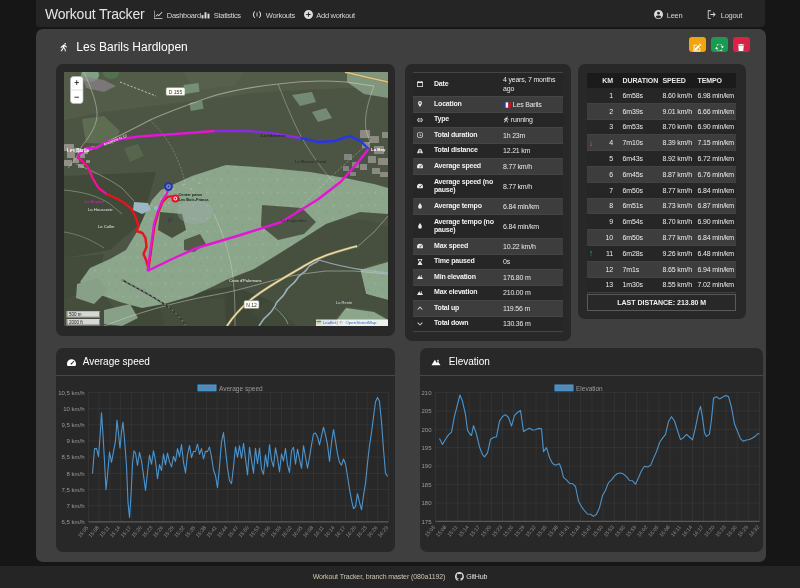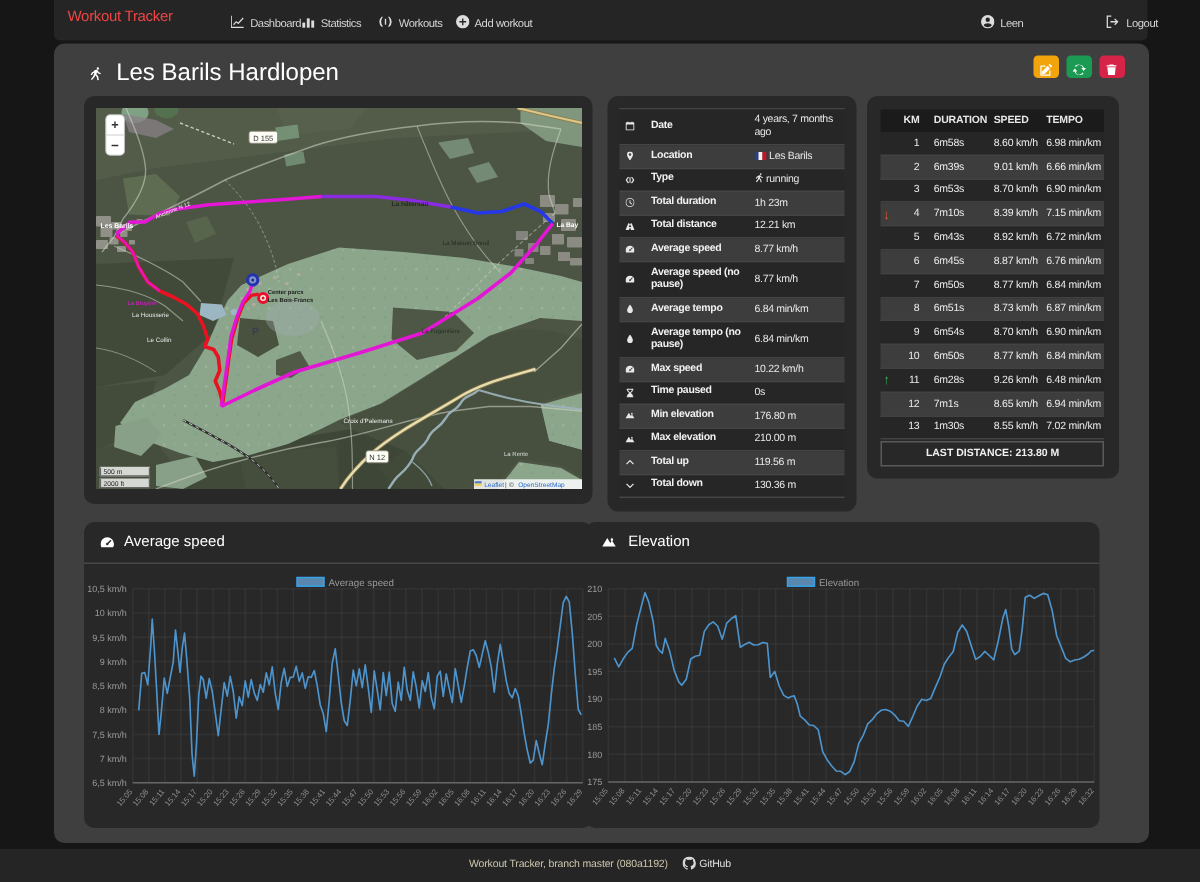--- a/index.html
+++ b/index.html
@@ -1,22 +1,22 @@
 <!DOCTYPE html>
 <html><head><meta charset="utf-8"><title>Workout Tracker</title>
 <style>
 *{margin:0;padding:0;box-sizing:border-box}
 html,body{width:800px;height:588px;background:#161616;font-family:"Liberation Sans",sans-serif;overflow:hidden;position:relative}
 .abs{position:absolute}
 .nav{left:36px;top:0;width:729px;height:27px;background:#252525;border-radius:0 0 4px 4px}
-.brand{position:absolute;left:9px;top:6px;font-size:10px;color:#ef4444;letter-spacing:-0.2px}
+.brand{position:absolute;left:9px;top:6px;font-size:14px;color:#e5e5e5;letter-spacing:-0.2px}
 .navlink{position:absolute;top:9.5px;font-size:7.5px;color:#d4d4d4;white-space:nowrap;letter-spacing:-0.3px}
 .navlink svg{vertical-align:-1px;margin-right:2px}
 .panel{left:36px;top:29px;width:730px;height:533px;background:#3f3f3f;border-radius:7px}
-.ptitle{position:absolute;left:23px;top:11px;font-size:16px;color:#fff}
+.ptitle{position:absolute;left:23px;top:11px;font-size:12px;color:#fff}
 .ptitle svg{vertical-align:-2px;margin-right:5px}
 .btn{position:absolute;top:8px;width:17px;height:15px;border-radius:3px;text-align:center;line-height:15px}
 .btn svg{vertical-align:-1.5px}
 .card{position:absolute;background:#282828;border-radius:7px}
 .drow{display:flex;align-items:center;border-bottom:1px solid #454545;width:149.5px}
 .dic{width:21px;padding-left:4px;flex:none;display:flex;align-items:center}
 .dlab{width:69px;flex:none;font-size:7px;font-weight:bold;color:#f2f2f2;line-height:1.25;letter-spacing:-0.2px}
 .dvalc{flex:1;font-size:7px;color:#e8e8e8;line-height:1.3;padding-right:1px;letter-spacing:-0.2px}
 .dval svg{vertical-align:-1px}
 .krow{display:flex;align-items:center;height:15.8px;border-bottom:1px solid #424242;font-size:7px;color:#ececec;letter-spacing:-0.15px}
@@ -47,21 +47,21 @@
   <span class="navlink" style="left:216px"><svg width="10" height="9" viewBox="0 0 16 16" fill="#dcdcdc" xmlns="http://www.w3.org/2000/svg">
         <path d="M3.5 2A7.8 7.8 0 0 0 3.5 14H5A9.5 9.5 0 0 1 5 2zM12.5 2A7.8 7.8 0 0 1 12.5 14H11A9.5 9.5 0 0 0 11 2z"></path>
         <rect x="7.2" y="4.5" width="1.6" height="7"></rect>
       </svg> Workouts</span>
   <span class="navlink" style="left:268px"><svg width="9" height="9" viewBox="0 0 16 16" fill="#dcdcdc" xmlns="http://www.w3.org/2000/svg">
         <path d="M8 0a8 8 0 1 0 0 16A8 8 0 0 0 8 0zm4 8.8H8.8V12H7.2V8.8H4V7.2h3.2V4h1.6v3.2H12z"></path>
       </svg> Add workout</span>
   <span class="navlink" style="left:618px"><svg width="9" height="9" viewBox="0 0 16 16" fill="#dcdcdc" xmlns="http://www.w3.org/2000/svg">
         <path d="M8 0a8 8 0 1 0 0 16A8 8 0 0 0 8 0zm0 3a2.6 2.6 0 1 1 0 5.2A2.6 2.6 0 0 1 8 3zm0 11.5a6.4 6.4 0 0 1-4.8-2.1c.3-1.6 2.5-2.5 4.8-2.5s4.5.9 4.8 2.5A6.4 6.4 0 0 1 8 14.5z"></path>
       </svg> Leen</span>
-  <span class="navlink" style="left:701px"><svg width="10" height="9" viewBox="0 0 16 16" fill="#dcdcdc" xmlns="http://www.w3.org/2000/svg">
+  <span class="navlink" style="left:671px"><svg width="10" height="9" viewBox="0 0 16 16" fill="#dcdcdc" xmlns="http://www.w3.org/2000/svg">
         <path d="M6 2h-4v12h4v1.5H.5v-15H6z"></path>
         <path d="M10.5 4 9.4 5.1l2.1 2.1H5v1.6h6.5l-2.1 2.1 1.1 1.1 4-4z"></path>
       </svg> Logout</span>
 </div>
 <div class="abs panel">
   <div class="ptitle"><svg width="9" height="11" viewBox="0 0 16 16" fill="#fff" xmlns="http://www.w3.org/2000/svg">
         <path d="M9.7 1.2a1.4 1.4 0 1 1 2.8 0 1.4 1.4 0 0 1-2.8 0zM6.6 4.3 4.2 5.6 2.6 8.4l1.4.8 1.4-2.3 1.5-.8-1.1 4-3 3.7 1.4 1.1 3.2-4 .5-1.8 1.9 2.2.7 3.8 1.8-.3-.9-4.3-2-2.4.7-2.6 1.4 1.7 2.6.8.5-1.5-2-.7-2-2.6c-.6-.8-2.6-.6-3.9.5z"></path>
       </svg> Les Barils Hardlopen</div>
   <div class="btn" style="left:652.5px;background:#f2a40c"><svg width="9" height="9" viewBox="0 0 16 16" fill="#fff" xmlns="http://www.w3.org/2000/svg">
         <path d="M12.1.9l3 3L13.6 5.4l-3-3zM9.6 3.4l3 3L6 13H3v-3z"></path>
@@ -554,21 +554,21 @@
           <text x="311.1" y="179.9" font-size="5.2" fill="#8d8d8d" text-anchor="end" transform="rotate(-50 311.1 179.9)" font-family="Liberation Sans, sans-serif">16:23</text>
           <line x1="321.8" y1="44.5" x2="321.8" y2="173.9" stroke="#ffffff" stroke-opacity="0.05" stroke-width="1"></line>
           <text x="321.8" y="179.9" font-size="5.2" fill="#8d8d8d" text-anchor="end" transform="rotate(-50 321.8 179.9)" font-family="Liberation Sans, sans-serif">16:26</text>
           <line x1="332.5" y1="44.5" x2="332.5" y2="173.9" stroke="#ffffff" stroke-opacity="0.05" stroke-width="1"></line>
           <text x="332.5" y="179.9" font-size="5.2" fill="#8d8d8d" text-anchor="end" transform="rotate(-50 332.5 179.9)" font-family="Liberation Sans, sans-serif">16:29</text>
           <line x1="32.5" y1="173.9" x2="332.5" y2="173.9" stroke="#666" stroke-width="1"></line>
           <polyline points="36.5,125.6 38.5,100.8 40.5,100.4 42.5,108.5 44.5,82.4 45.5,64.7 47.0,86.8 48.5,113.3 50.0,141.6 51.5,127.3 53.5,104.1 55.5,114.3 57.5,103.6 59.5,93.2 61.0,72.0 62.5,85.8 64.0,100.2 65.5,83.9 67.0,74.1 68.5,91.3 70.5,117.7 72.0,154.4 73.5,169.5 75.0,147.4 76.5,115.5 78.0,102.8 79.5,105.0 81.5,117.5 83.5,104.4 85.5,113.0 87.5,127.1 89.5,142.4 91.5,124.5 93.5,107.1 95.5,116.1 97.5,102.9 99.5,113.0 101.5,130.8 103.5,116.6 105.5,122.5 107.5,105.9 109.5,116.8 111.5,105.1 113.5,113.9 115.5,118.9 117.5,108.4 119.5,113.5 121.5,100.5 123.5,108.6 125.5,96.6 127.5,114.4 129.5,124.9 131.5,106.7 133.5,97.6 135.5,109.6 137.5,103.5 139.5,103.4 141.5,96.2 143.5,106.3 145.5,100.6 147.5,110.9 149.5,103.2 151.5,103.6 153.5,99.0 155.5,109.1 157.5,122.0 159.5,127.7 161.5,139.7 163.5,118.6 165.5,94.1 167.5,84.6 169.5,102.0 171.5,120.4 173.5,132.5 175.5,135.7 177.5,118.9 179.5,98.7 181.5,109.2 183.5,97.9 185.5,110.4 187.5,95.2 189.5,110.6 191.5,127.0 193.5,99.2 195.5,112.2 197.5,125.2 199.5,100.4 201.5,115.8 203.5,100.0 205.5,121.2 207.5,126.2 209.5,106.8 211.5,118.9 213.5,96.9 215.5,112.1 217.5,118.9 219.5,99.9 221.5,110.1 223.5,124.0 225.5,105.8 227.5,113.0 229.5,100.4 231.5,116.9 233.5,124.5 235.5,102.8 237.5,99.4 239.5,116.2 241.5,101.2 243.5,111.1 245.5,120.3 247.5,97.7 249.5,109.0 251.5,120.2 253.5,109.4 255.5,96.9 257.5,86.0 259.5,85.1 261.5,89.0 263.5,96.9 265.5,88.1 267.5,79.2 269.5,86.8 271.5,96.6 273.5,113.5 275.5,94.8 277.5,81.6 279.5,93.2 281.5,105.9 283.5,114.4 285.5,117.2 287.5,111.0 289.5,116.0 291.5,128.0 293.5,141.2 295.5,152.2 297.5,160.7 299.5,158.7 301.5,145.7 303.5,154.3 305.5,161.8 307.5,147.7 309.5,135.2 311.5,115.2 313.5,97.8 315.5,84.7 317.5,69.1 319.5,53.7 321.5,49.6 323.5,53.2 325.5,74.1 327.5,101.3 329.5,125.0 331.5,128.6" fill="none" stroke="#4e94cc" stroke-width="1.1" stroke-linejoin="round"></polyline>
         </svg>
       </div>
   </div>
-  <div class="card" style="left:354px;top:318.5px;width:343px;height:204px">
+  <div class="card" style="left:384px;top:318.5px;width:343px;height:204px">
     <div class="chead"><svg width="10" height="9" viewBox="0 0 16 16" fill="#fff" xmlns="http://www.w3.org/2000/svg">
           <path d="M6 3 0 13h16l-4.5-7-2 3zM11.5 2.5 9.8 5l1.7 2.6L13 5z"></path>
         </svg> Elevation</div>
     <div style="position:absolute;left:0;top:0">
         <svg width="343" height="204" viewBox="0 0 343 204" xmlns="http://www.w3.org/2000/svg" style="display:block">
           <rect x="135" y="37" width="18" height="5.8" fill="#5a87ad" stroke="#36a2eb" stroke-width="1"></rect>
           <text x="156" y="42.5" font-size="6.5" fill="#9a9a9a" font-family="Liberation Sans, sans-serif">Elevation</text>
           <line x1="15.5" y1="44.5" x2="339.5" y2="44.5" stroke="#ffffff" stroke-opacity="0.05" stroke-width="1"></line>
           <text x="11.5" y="46.7" font-size="6" fill="#9a9a9a" text-anchor="end" font-family="Liberation Sans, sans-serif">210</text>
           <line x1="15.5" y1="62.9" x2="339.5" y2="62.9" stroke="#ffffff" stroke-opacity="0.05" stroke-width="1"></line>

